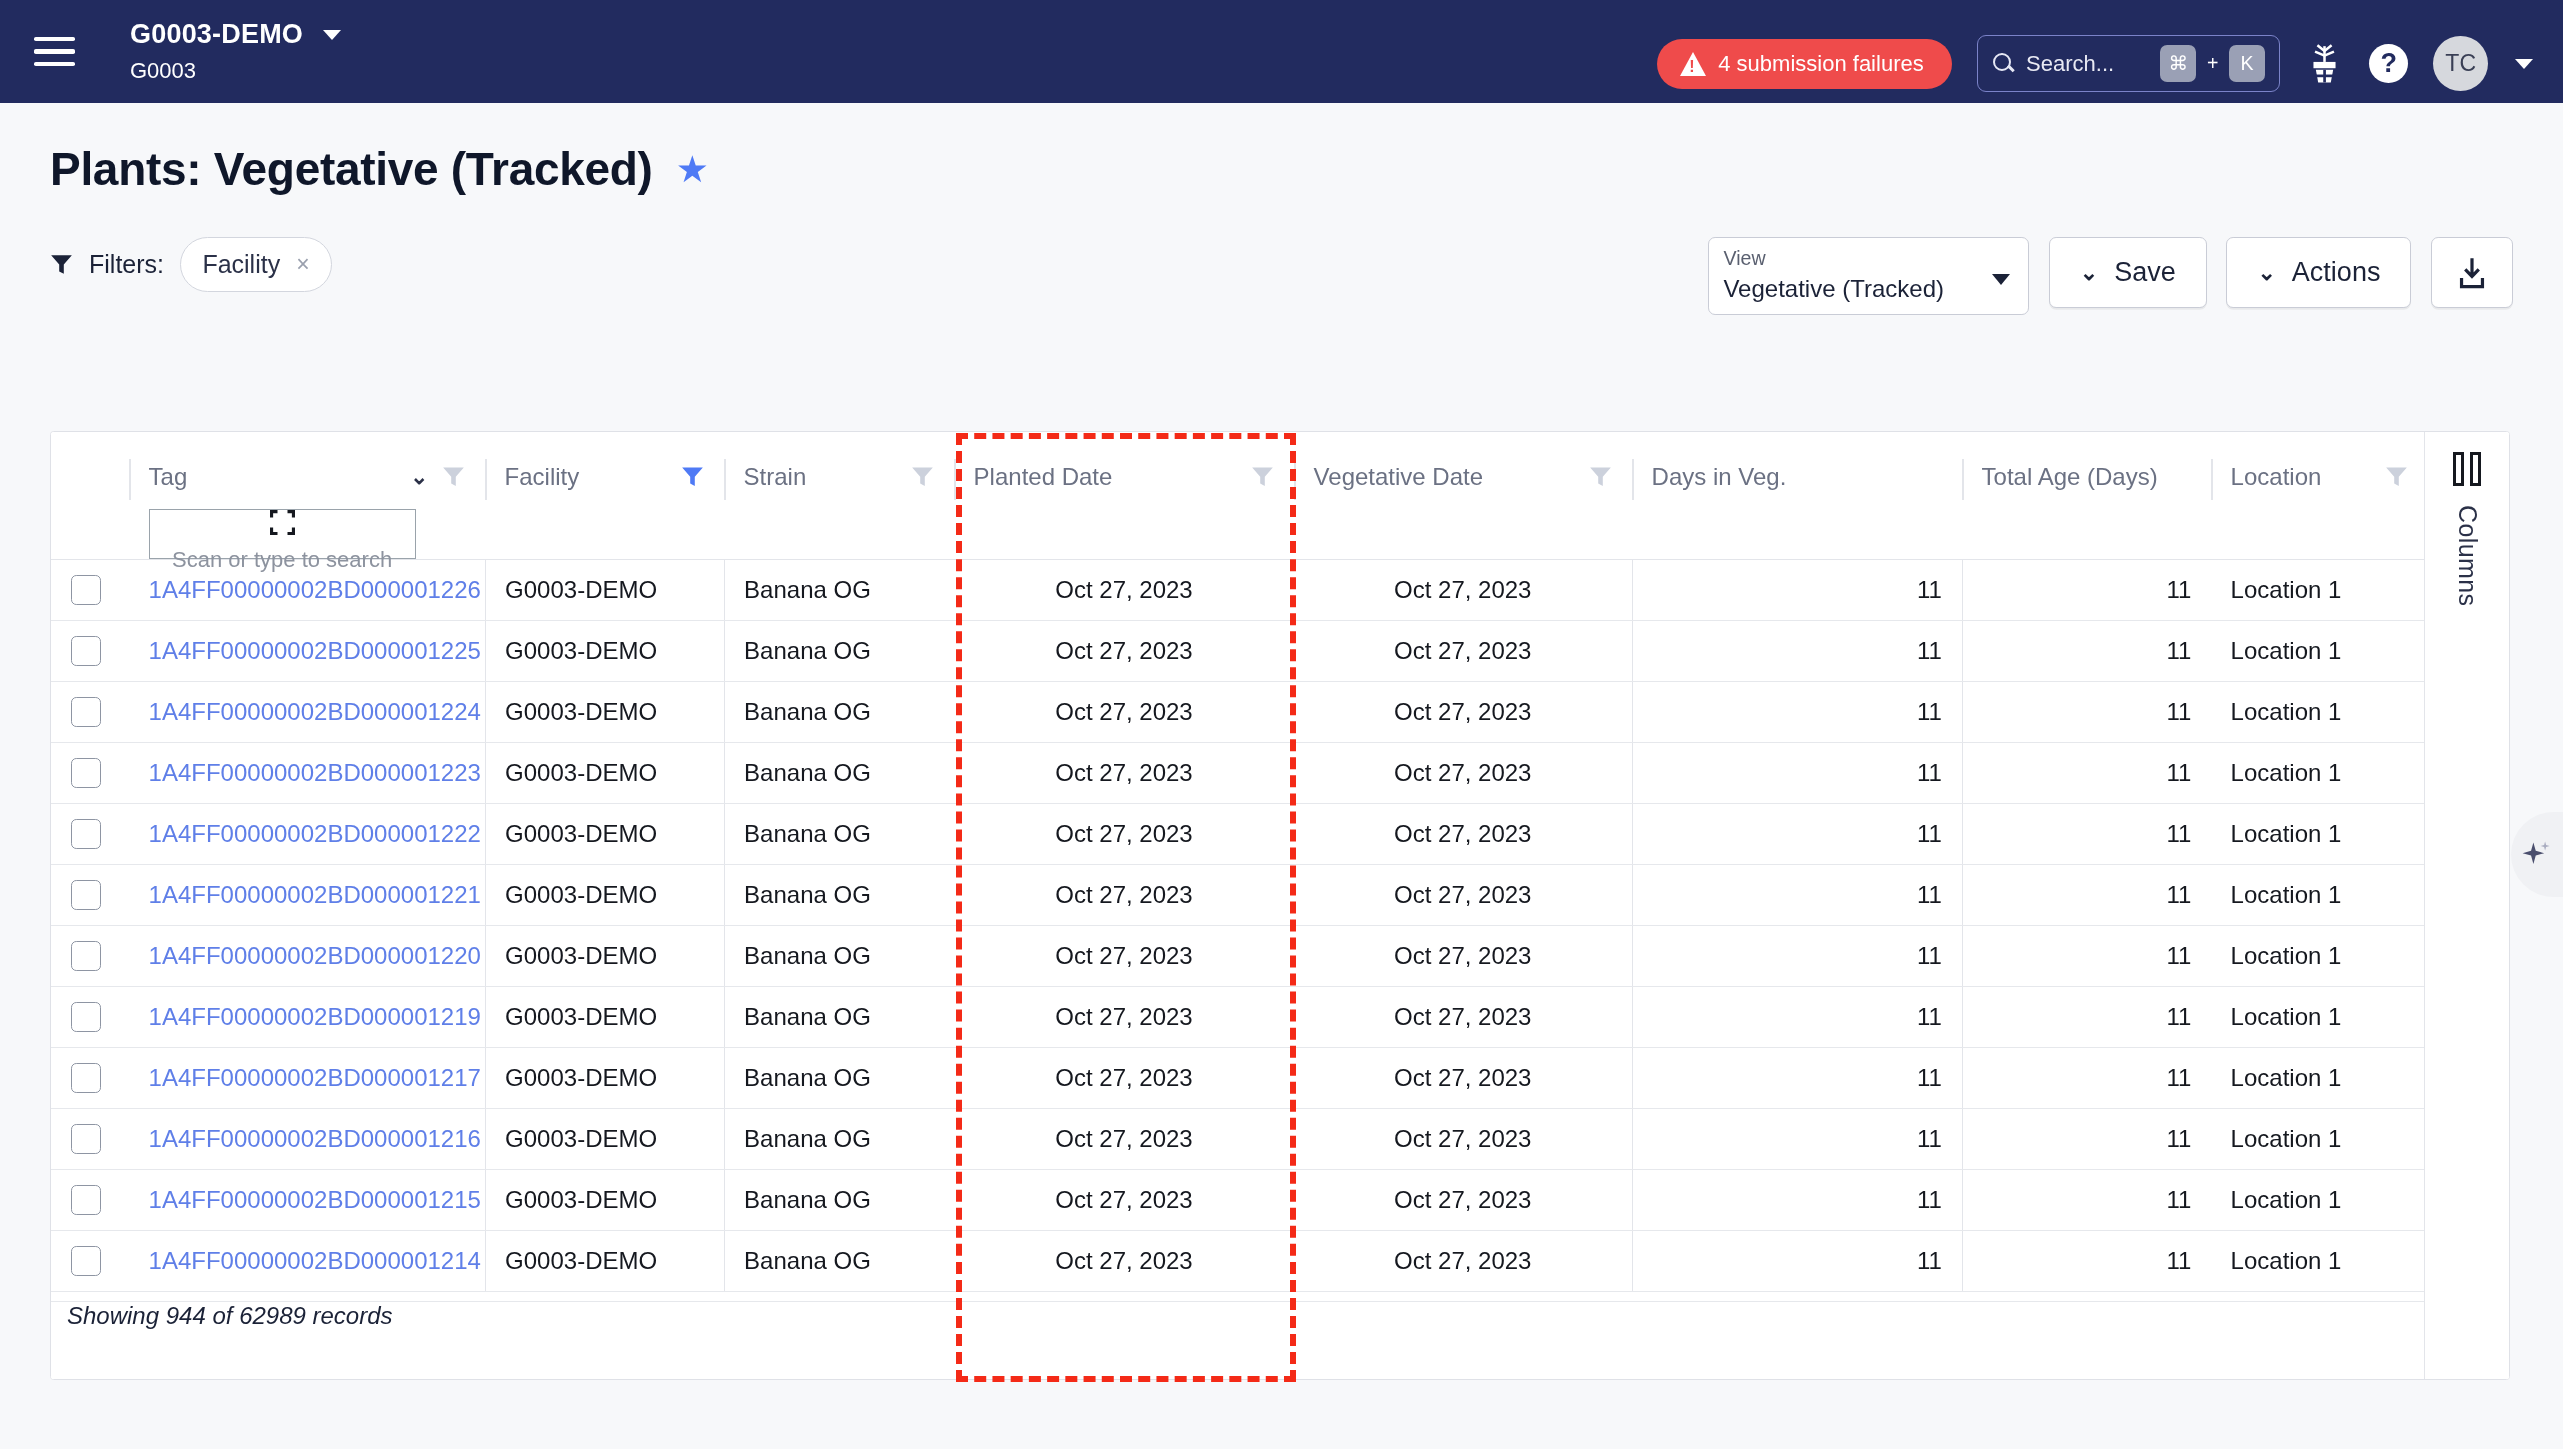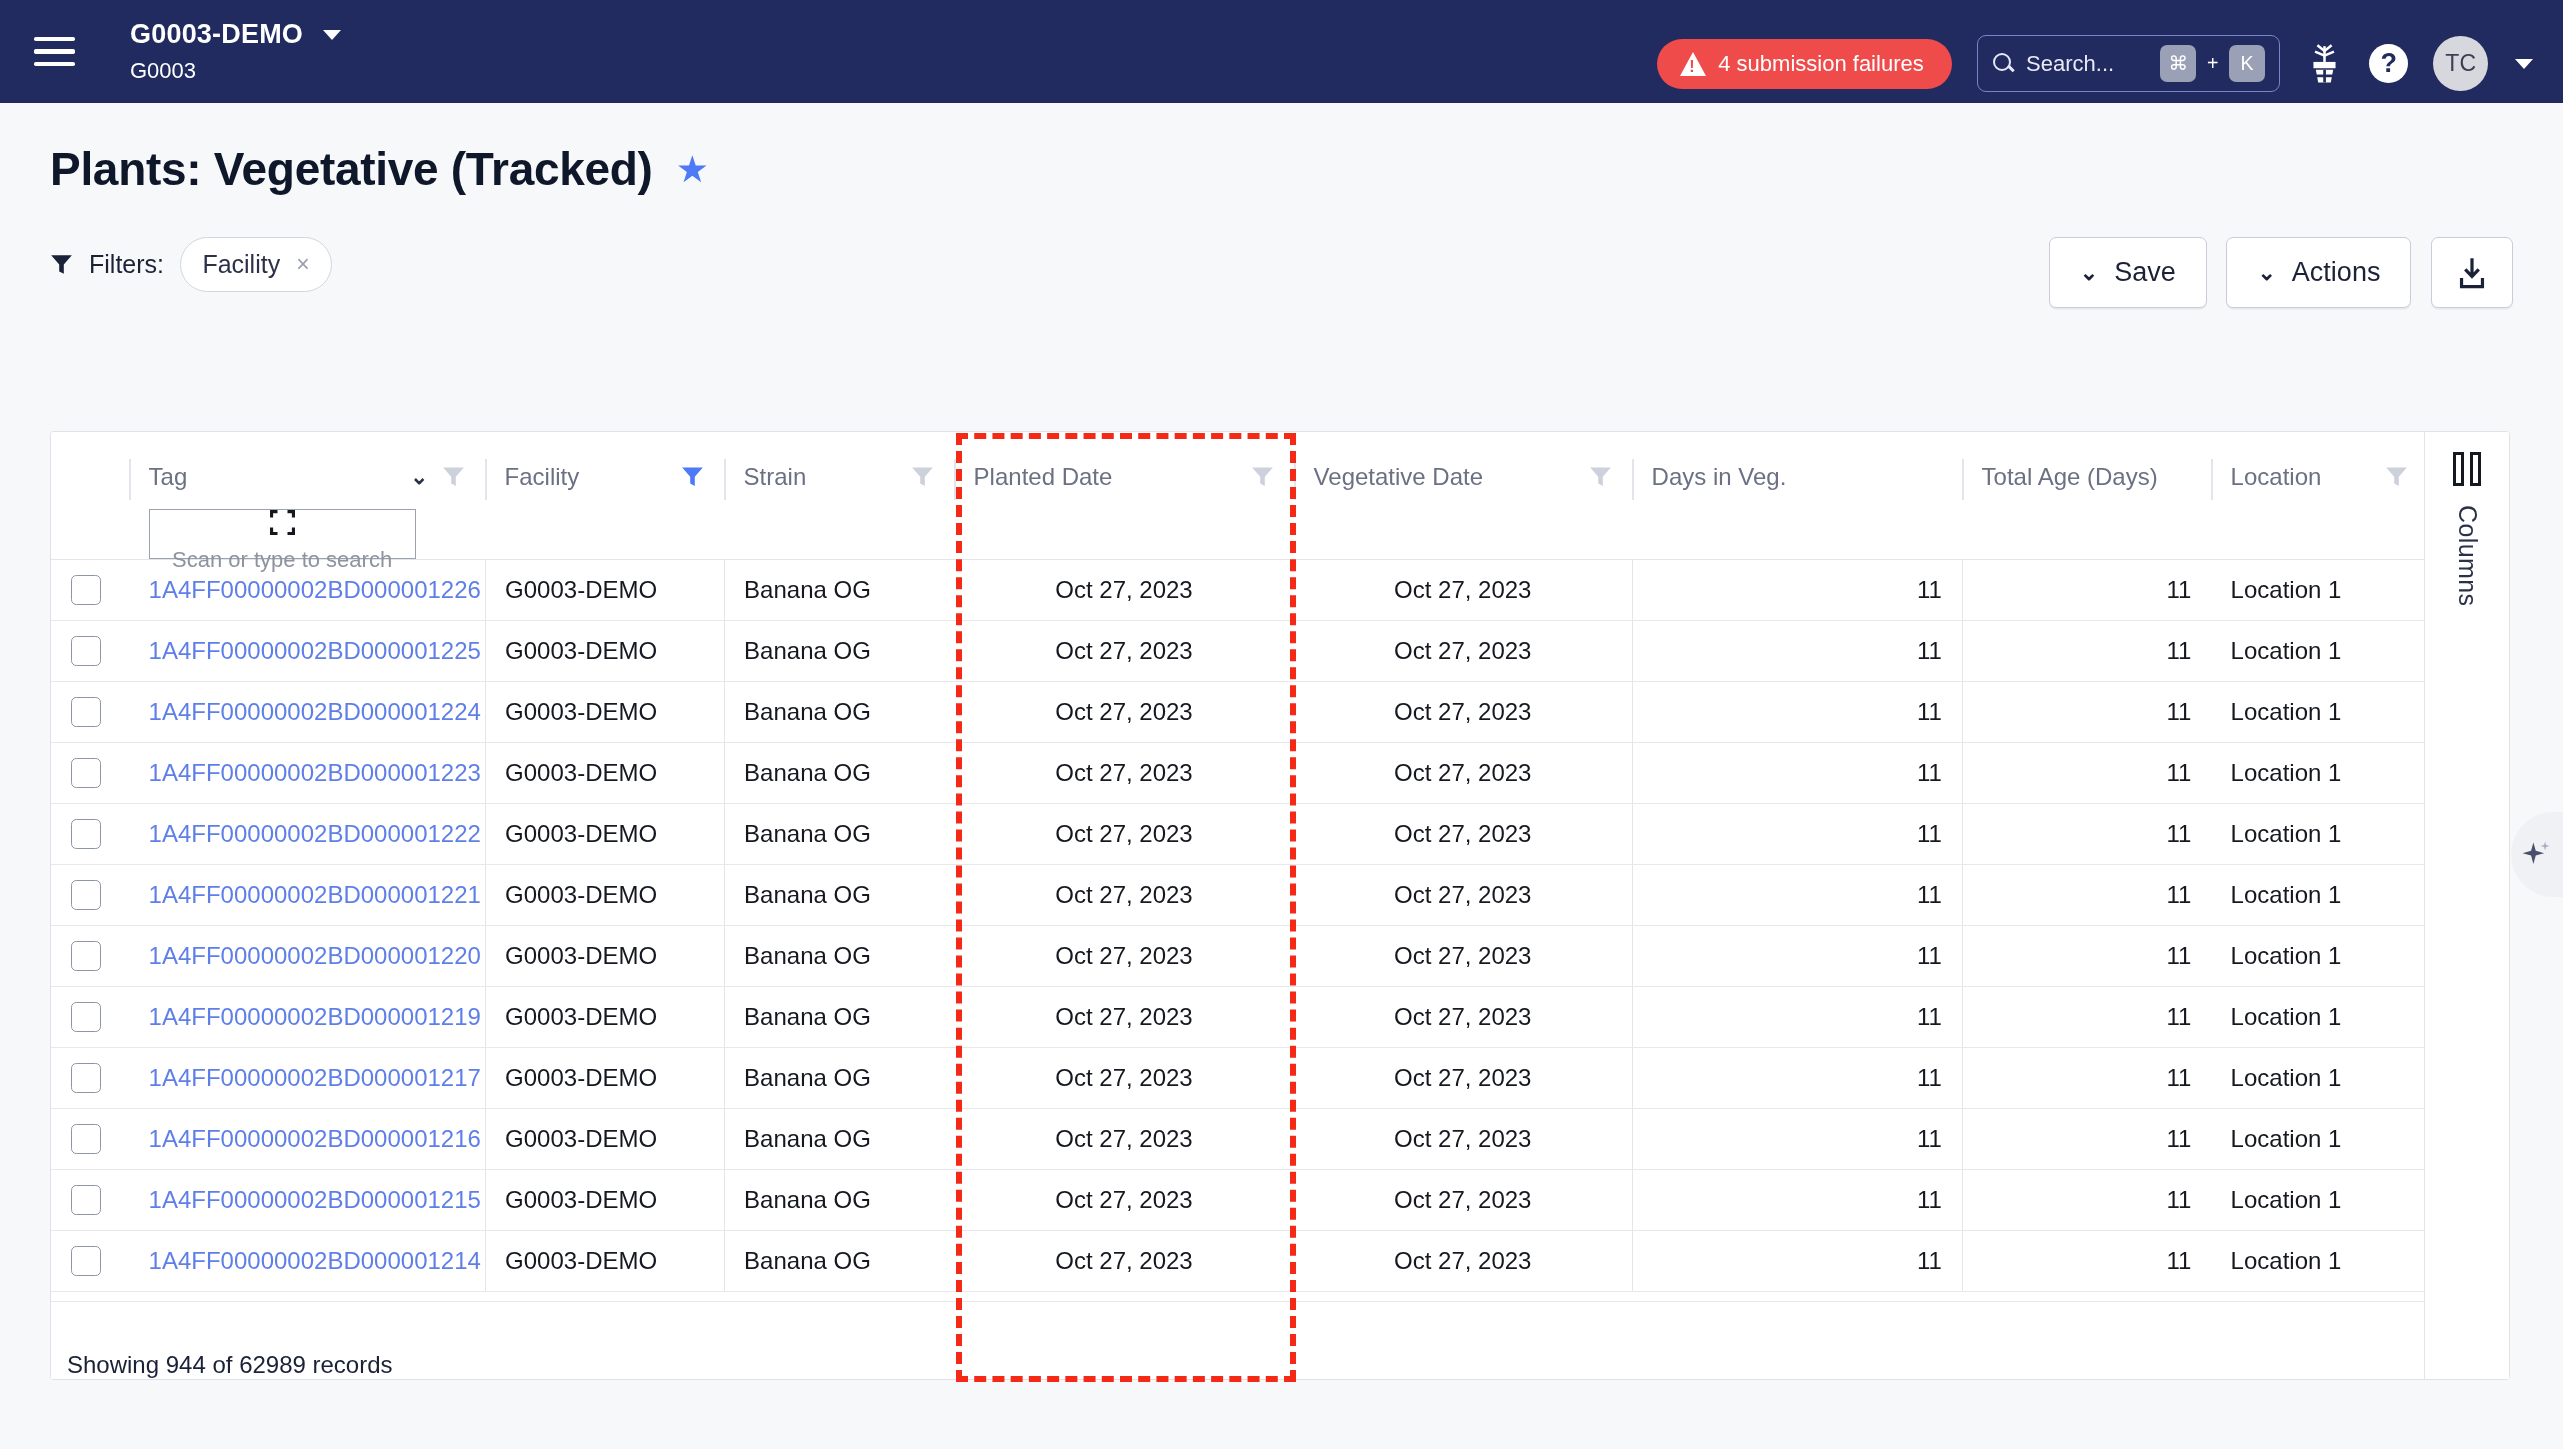--- a/index.html
+++ b/index.html
@@ -166,21 +166,21 @@
   .tag-link { color: #5f7fe8; font-size: 24px; cursor: pointer; }
   .chk {
     width: 30px; height: 30px; border: 1.8px solid #8e95a3;
     border-radius: 5.3px; background: #ffffff; cursor: pointer;
   }
   .num { text-align: right; }
   .date { text-align: center; }
   .footer-bar {
     position: absolute; left: 0; bottom: 0; width: 100%; height: 78px;
     background: #ffffff; border-top: 1.8px solid #e6e8ec;
-    display: flex; align-items: flex-end; padding-left: 16px;
+    display: flex; align-items: flex-start; padding-left: 16px; font-style: italic;
   }
   .footer-text { font-size: 24px; color: #1b2237; }
   
   .col-rail {
     position: absolute; right: 0; top: 0; width: 85px; height: 100%;
     background: #ffffff; border-left: 1.8px solid #e3e5ea;
     display: flex; flex-direction: column; align-items: center;
     padding-top: 19.6px; gap: 19.6px; cursor: pointer; z-index: 4;
   }
   .col-ico { display: flex; gap: 6.2px; }
@@ -255,20 +255,25 @@
 </div>
 
 <div class="page">
 
   <div class="title-row">
     <span class="page-title">Plants: Vegetative (Tracked)</span>
     <span class="star">★</span>
   </div>
 
   <div class="toolbar">
+    <div class="view-select">
+      <div class="view-label">View</div>
+      <div class="view-value">Vegetative (Tracked)</div>
+      <span class="view-caret"></span>
+    </div>
     <div class="tb-btn">
       <span class="chev">⌄</span>
       <span>Save</span>
     </div>
     <div class="tb-btn">
       <span class="chev">⌄</span>
       <span>Actions</span>
     </div>
     <div class="tb-btn tb-icon-btn">
       <svg class="dl-ico" viewBox="0 0 24 26">

